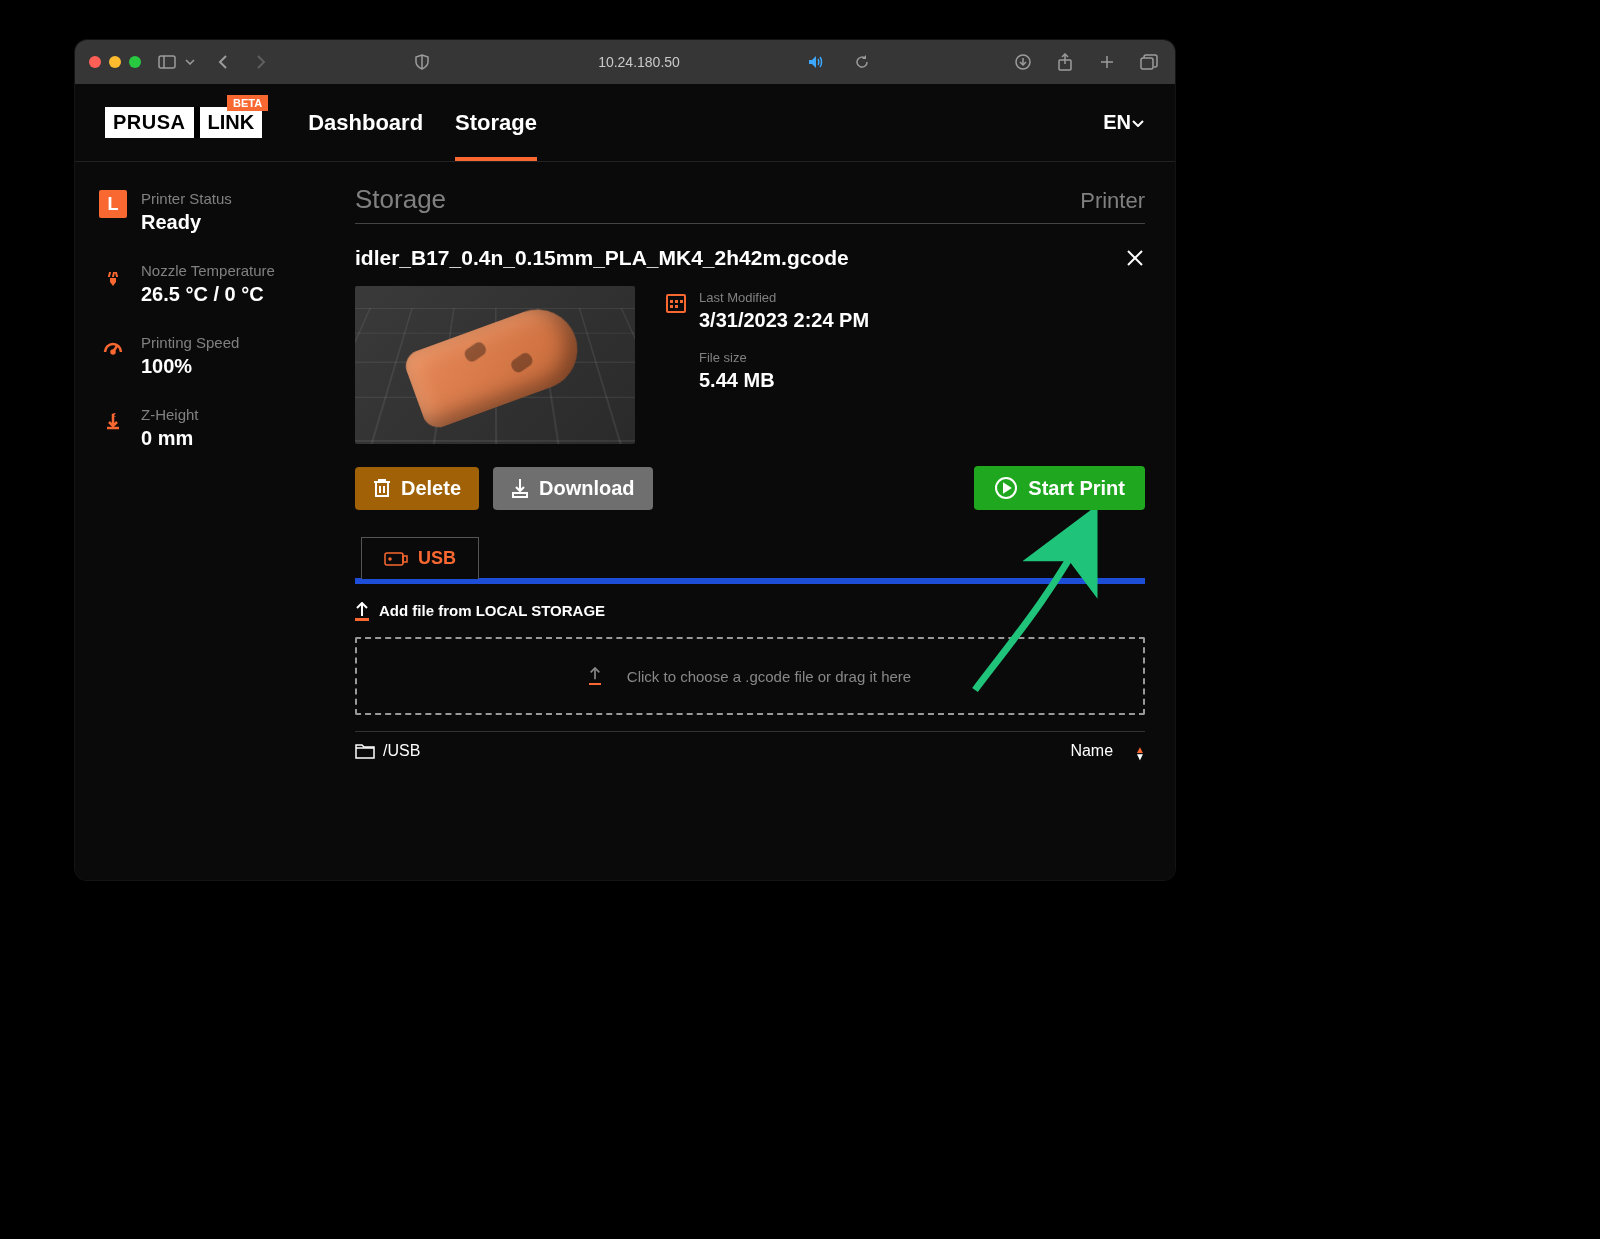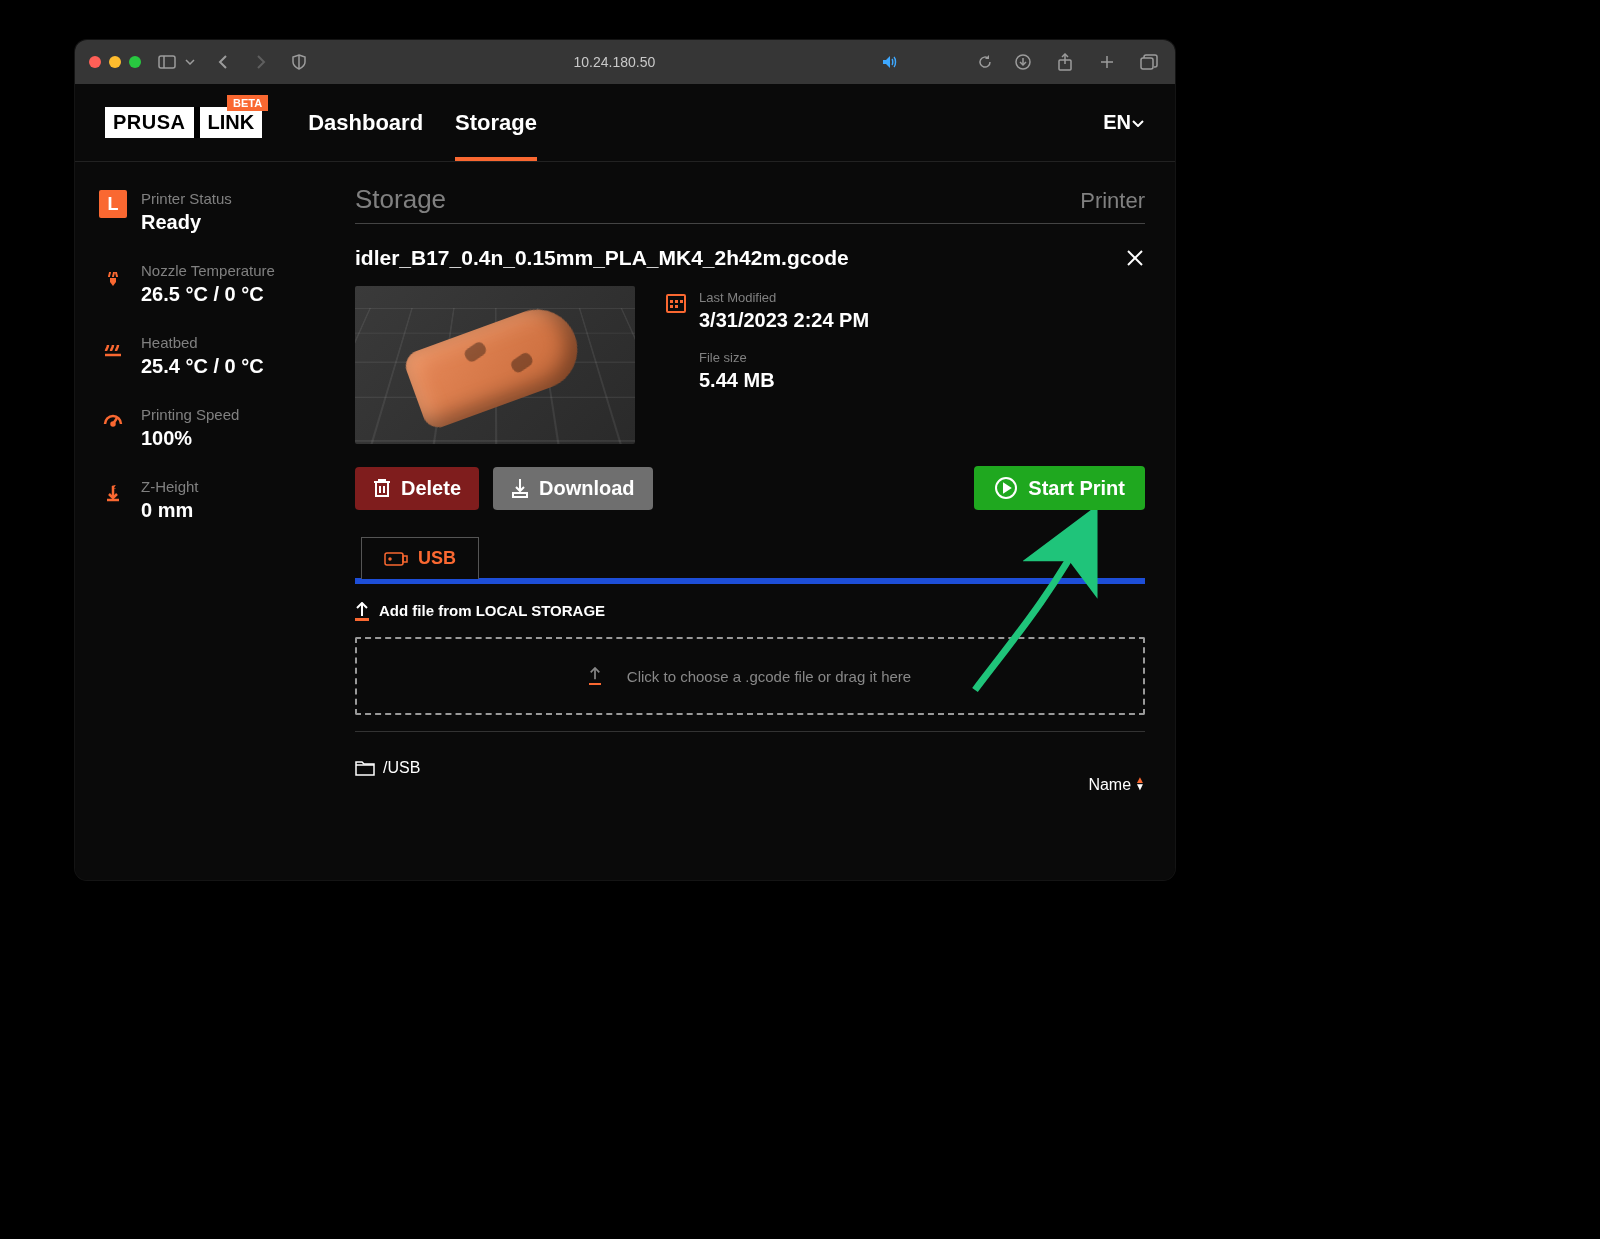--- a/index.html
+++ b/index.html
@@ -33,21 +33,21 @@
     color: #a9a9a9;
     font-size: 14px;
   }
   .traffic { display: flex; gap: 8px; }
   .traffic span { width: 12px; height: 12px; border-radius: 50%; display: inline-block; }
   .tl-red { background: #ff5f57; }
   .tl-yellow { background: #febc2e; }
   .tl-green { background: #28c840; }
   .tb-icon { color: #9c9c9c; display:flex; align-items:center; justify-content:center; width:24px; height:24px; }
   .tb-group { display:flex; align-items:center; gap:4px; }
-  .addr { flex:1; display:flex; align-items:center; justify-content:space-between; gap:22px; }
+  .addr { flex:1; display:flex; align-items:center; justify-content:center; gap:22px; }
   .addr-text { color:#c9c9c9; font-size:14px; }
   .tb-right { display:flex; align-items:center; gap:18px; margin-left:auto;}
   .speaker { color:#3ea8ff; }
 
   
   .app { position:absolute; top:44px; left:0; right:0; bottom:0; background:#0a0a0a; display:flex; flex-direction:column; }
   .appheader {
     height:78px; display:flex; align-items:center; padding:0 30px; gap:46px;
     border-bottom:1px solid #222;
   }
@@ -107,37 +107,37 @@
 
   .meta { display:flex; flex-direction:column; gap:4px; padding-top:4px;}
   .meta-row { display:flex; gap:12px; align-items:flex-start;}
   .meta-icon { width:22px; height:22px; color:#fa6831; flex-shrink:0; margin-top:2px;}
   .meta-label { color:#808080; font-size:13px; margin-bottom:4px;}
   .meta-value { color:#fff; font-size:20px; font-weight:700;}
   .meta-block { margin-bottom:14px;}
 
   .actions { display:flex; gap:14px; align-items:center; margin-bottom:26px;}
   .btn { display:flex; align-items:center; gap:10px; padding:10px 18px; border-radius:4px; font-size:20px; font-weight:700; cursor:pointer; border:none; color:#fff;}
-  .btn-delete { background:#7f1d1d;}
+  .btn-delete { background:#a16207;}
   .btn-download { background:#6f6f6f;}
   .btn-start { background:#1fa81f; margin-left:auto; padding:10px 20px;}
 
   .storagetabs { display:flex; border-bottom:6px solid #1d4ed8; }
   .storagetab { border:1px solid #555; border-bottom:none; padding:10px 22px; display:flex; align-items:center; gap:10px; color:#fa6831; font-size:18px; font-weight:600; background:#0a0a0a; position:relative; top:1px; margin-left:6px;}
 
   .addfile { display:flex; align-items:flex-start; gap:10px; margin:18px 0 14px 0; font-size:15px; font-weight:700;}
   .addfile .up-underline { border-bottom:3px solid #fa6831; display:inline-block; width:14px; position:relative; top:-2px;}
 
   .dropzone { border:2px dashed #999; border-radius:2px; height:78px; display:flex; align-items:center; justify-content:center; gap:26px; color:#888; font-size:15px; margin-bottom:16px;}
   .checkbox-row { display:flex; align-items:center; gap:10px; font-size:15px; color:#ddd; margin-bottom:36px;}
   .chk { width:15px; height:15px; background:#fff; border-radius:3px;}
 
   .pathrow { display:flex; align-items:center; border-top:1px solid #333; padding:10px 0 0 0;}
   .pathrow .folder { display:flex; align-items:center; gap:8px; font-size:16px;}
-  .sortcol { margin-left:auto; display:flex; align-items:flex-start; gap:4px; font-size:16px;margin-top:34px;}
+  .sortcol { margin-left:auto; display:flex; align-items:flex-end; gap:22px; font-size:16px;}
   .sort-arrows { display:flex; flex-direction:column; line-height:7px; font-size:10px;}
   .sort-arrows .up { color:#fa6831;}
   .sort-arrows .dn { color:#fff;}
 
   
   .anno-arrow { position:absolute; pointer-events:none; }
 
   .app-scroll { position:absolute; right:2px; top:44px; bottom:6px; width:8px; background:#3a3a3a; border-radius:4px;}
   svg { display:block; }
 </style>
@@ -267,32 +267,20 @@
           <div class="sb-icon">
             <svg width="24" height="24" viewBox="0 0 24 24" fill="currentColor">
                 <rect x="9" y="14" width="6" height="4"></rect>
                 <polygon points="9,18 15,18 12,22"></polygon>
                 <path d="M8 13c0-2 1-3 1-5M12 13c0-2 1-3 1-5M16 13c0-2-1-3-1-5" fill="none" stroke="currentColor" stroke-width="2"></path>
               </svg>
           </div>
           <div>
             <div class="sb-label">Nozzle Temperature</div>
             <div class="sb-value">26.5 °C / 0 °C</div>
-          </div>
-        </div>
-        <div class="sb-row">
-          <div class="sb-icon">
-            <svg width="24" height="24" viewBox="0 0 24 24" fill="none" stroke="currentColor" stroke-width="2.5">
-                <line x1="4" y1="19" x2="20" y2="19"></line>
-                <path d="M7 15c0-2 2-3 2-6M12 15c0-2 2-3 2-6M17 15c0-2 2-3 2-6" transform="translate(-2,0)"></path>
-              </svg>
-          </div>
-          <div>
-            <div class="sb-label">Heatbed</div>
-            <div class="sb-value">25.4 °C / 0 °C</div>
           </div>
         </div>
         <div class="sb-row">
           <div class="sb-icon">
             <svg width="24" height="24" viewBox="0 0 24 24" fill="none" stroke="currentColor" stroke-width="2.5">
                 <path d="M4 16a8 8 0 0 1 16 0"></path>
                 <line x1="12" y1="16" x2="16" y2="10"></line>
                 <circle cx="12" cy="16" r="1.5" fill="currentColor"></circle>
               </svg>
           </div>

